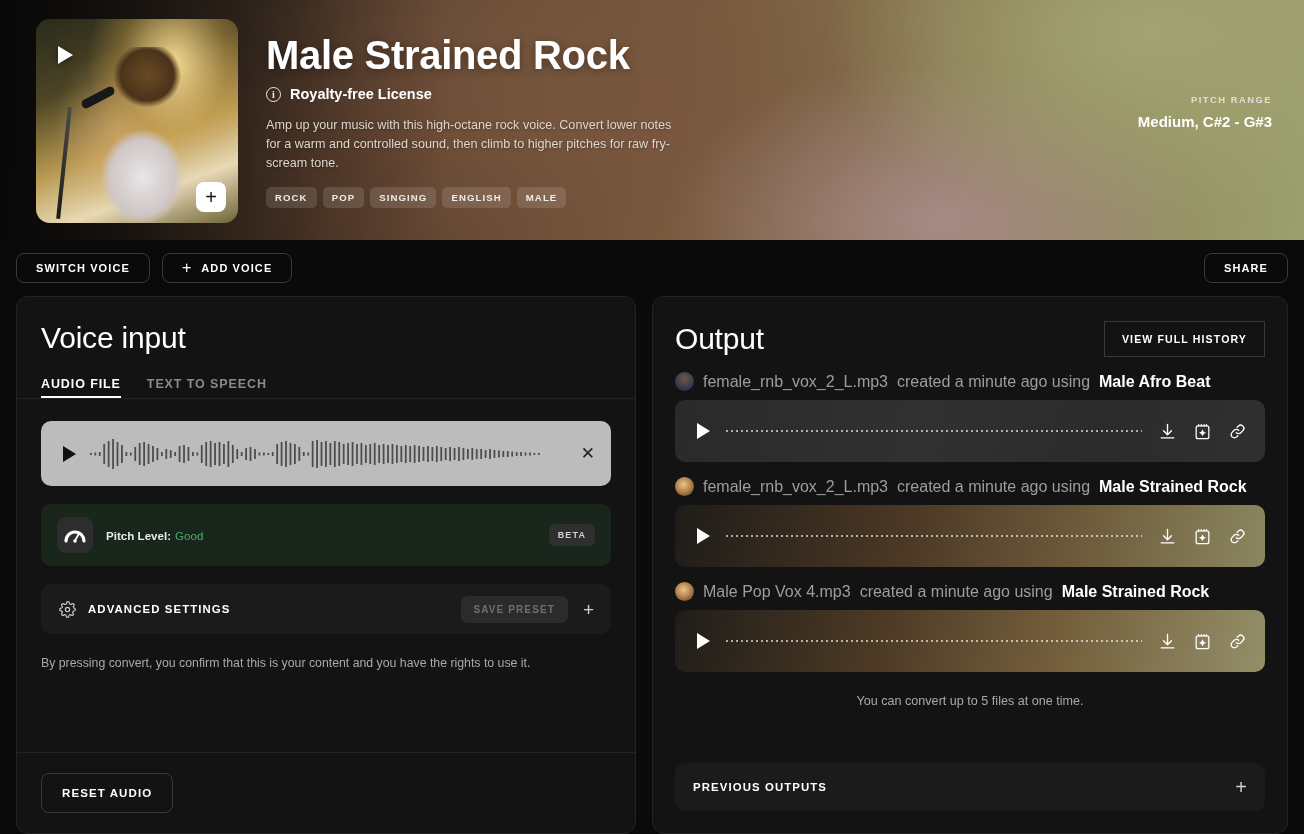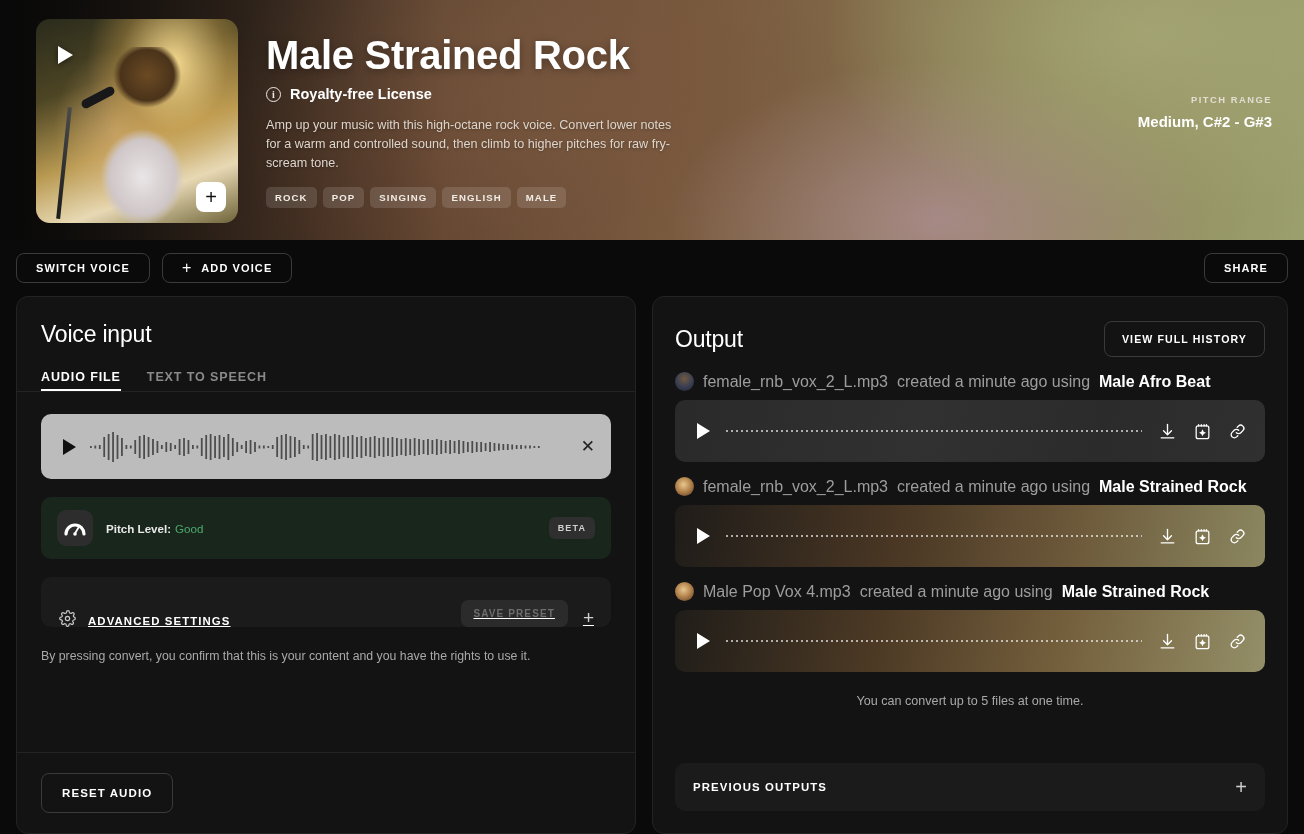--- a/index.html
+++ b/index.html
@@ -170,21 +170,21 @@
   }
   .panel {
     background: #131313;
     border: 1px solid #232323;
     border-radius: 12px;
     overflow: hidden;
   }
   .panel-left { width: 620px; flex: 0 0 620px; display: flex; flex-direction: column; }
   .panel-right { flex: 1; display: flex; flex-direction: column; }
 
-  .panel-title { font-size: 23px; font-weight: 400; letter-spacing: -0.2px; }
+  .panel-title { font-size: 30px; font-weight: 400; letter-spacing: -0.2px; }
 
   
   .left-body { padding: 24px 24px 0 24px; }
   .tabs { display: flex; gap: 26px; margin-top: 22px; }
   .tab {
     font-size: 12.5px; font-weight: 700; letter-spacing: 0.9px;
     color: #8a8a8a; padding-bottom: 5px; cursor: pointer;
     border-bottom: 2px solid transparent;
   }
   .tab.active { color: #fff; border-bottom-color: #fff; }
@@ -239,23 +239,23 @@
     background: #2f2f2f; color: #cfcfcf;
     font-size: 9px; font-weight: 700; letter-spacing: 1.1px;
     padding: 6px 9px; border-radius: 6px;
   }
 
   .adv-card {
     margin-top: 18px;
     height: 50px;
     background: #1b1b1b;
     border-radius: 10px;
-    display: flex; align-items: flex-end;
+    display: flex; align-items: center;
     padding: 0 14px 0 18px;
-    gap: 12px; cursor: pointer; text-decoration: underline;
+    gap: 12px; cursor: pointer;
   }
   .adv-label { font-size: 11.4px; font-weight: 700; letter-spacing: 1.1px; color: #fff; }
   .save-preset {
     margin-left: auto;
     background: #2b2b2b; color: #6e6e6e;
     font-size: 10px; font-weight: 700; letter-spacing: 1.1px;
     padding: 8px 13px; border-radius: 7px;
     cursor: pointer; border: none;
     font-family: "Liberation Sans", sans-serif;
   }
@@ -285,21 +285,21 @@
     font-size: 11.8px; font-weight: 700; letter-spacing: 1.1px;
     font-family: "Liberation Sans", sans-serif; cursor: pointer;
   }
 
   
   .right-body { padding: 24px 22px 0 22px; display: flex; flex-direction: column; height: 100%; }
   .right-head { display: flex; align-items: center; }
   .btn-history {
     margin-left: auto;
     border: 1px solid #3a3a3a; background: transparent; color: #fff;
-    border-radius: 8px; height: 36px; padding: 0 17px;
+    border-radius: 0; height: 36px; padding: 0 17px;
     font-size: 10.6px; font-weight: 700; letter-spacing: 1.1px;
     font-family: "Liberation Sans", sans-serif; cursor: pointer;
   }
 
   .out-item { margin-top: 15px; }
   .out-meta { display: flex; align-items: center; gap: 9px; font-size: 16px; color: #9d9d9d; }
   .out-avatar {
     width: 19px; height: 19px; border-radius: 50%;
     flex: 0 0 19px; overflow: hidden;
   }

